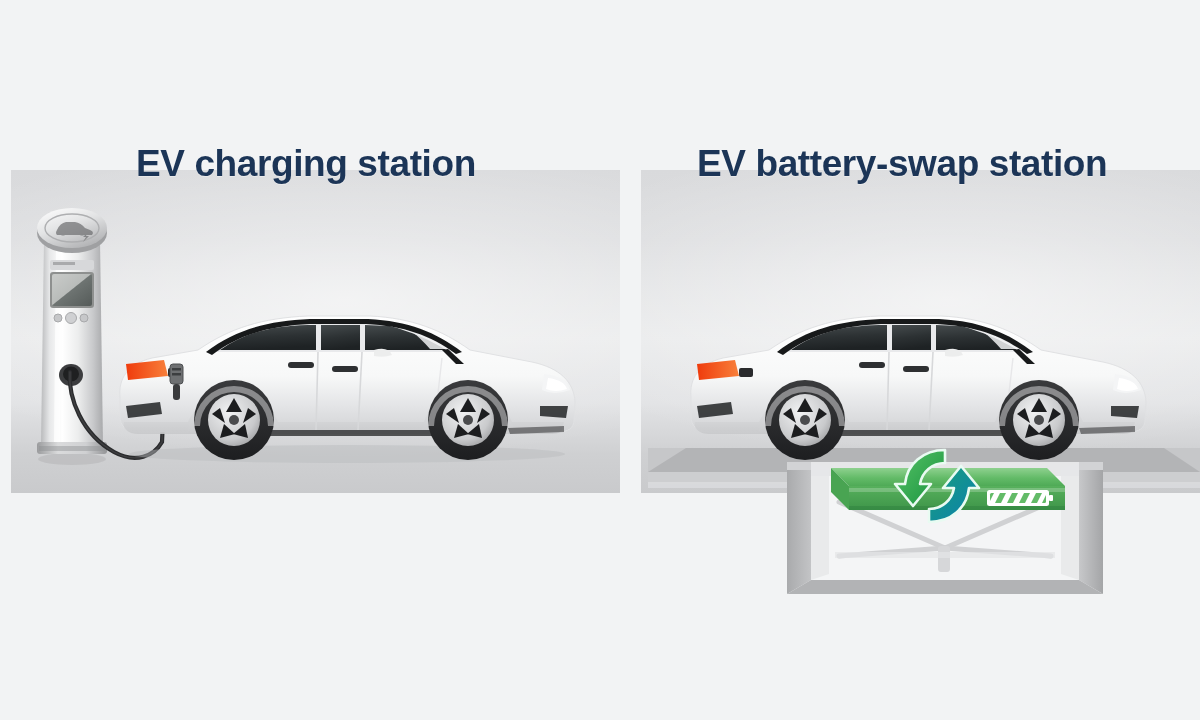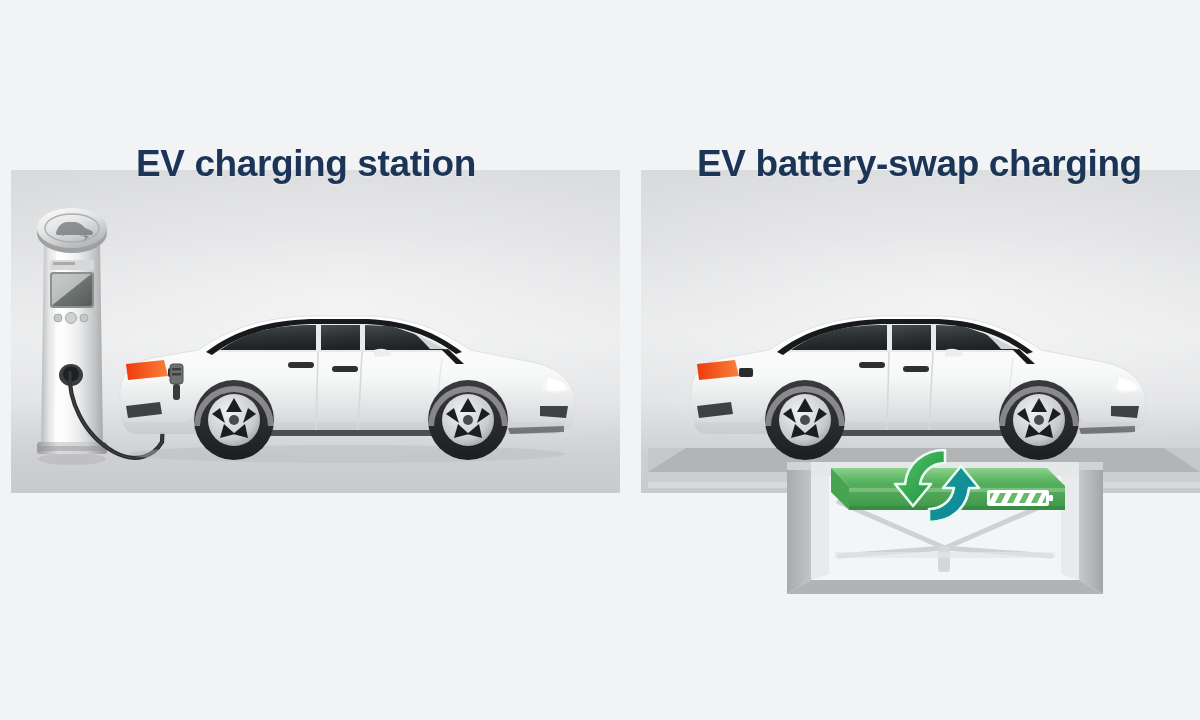--- a/index.html
+++ b/index.html
@@ -259,21 +259,21 @@
       <rect x="9" y="11" width="9" height="2.5" fill="#3c3e40"></rect>
       <rect x="10" y="22" width="7" height="16" rx="3" fill="#3a3b3d"></rect>
     </svg>
   </div>
 
   <div class="panel" id="panel-right" style="left:641px;top:170px;width:559px;height:323px;">
     <div class="panel-bg"></div>
     <div class="panel-sheen"></div>
   </div>
 
-  <div class="title" style="left:697px;top:143px;">EV battery-swap charging</div>
+  <div class="title" style="left:697px;top:143px;">EV battery-swap station</div>
 
   <div class="ground" style="left:648px;top:446px;width:552px;height:62px;">
     <svg viewBox="0 0 552 62">
       <path d="M0 2 L552 2 L552 38 L0 38 Z" fill="#c6c7c9"></path>
       <path d="M38 2 L516 2 L552 26 L0 26 Z" fill="#b3b4b6"></path>
       <path d="M0 26 L552 26 L552 38 L0 38 Z" fill="#cdced0"></path>
       <path d="M0 36 L552 36 L552 42 L0 42 Z" fill="#dbdcde" opacity=".85"></path>
     </svg>
   </div>
 

